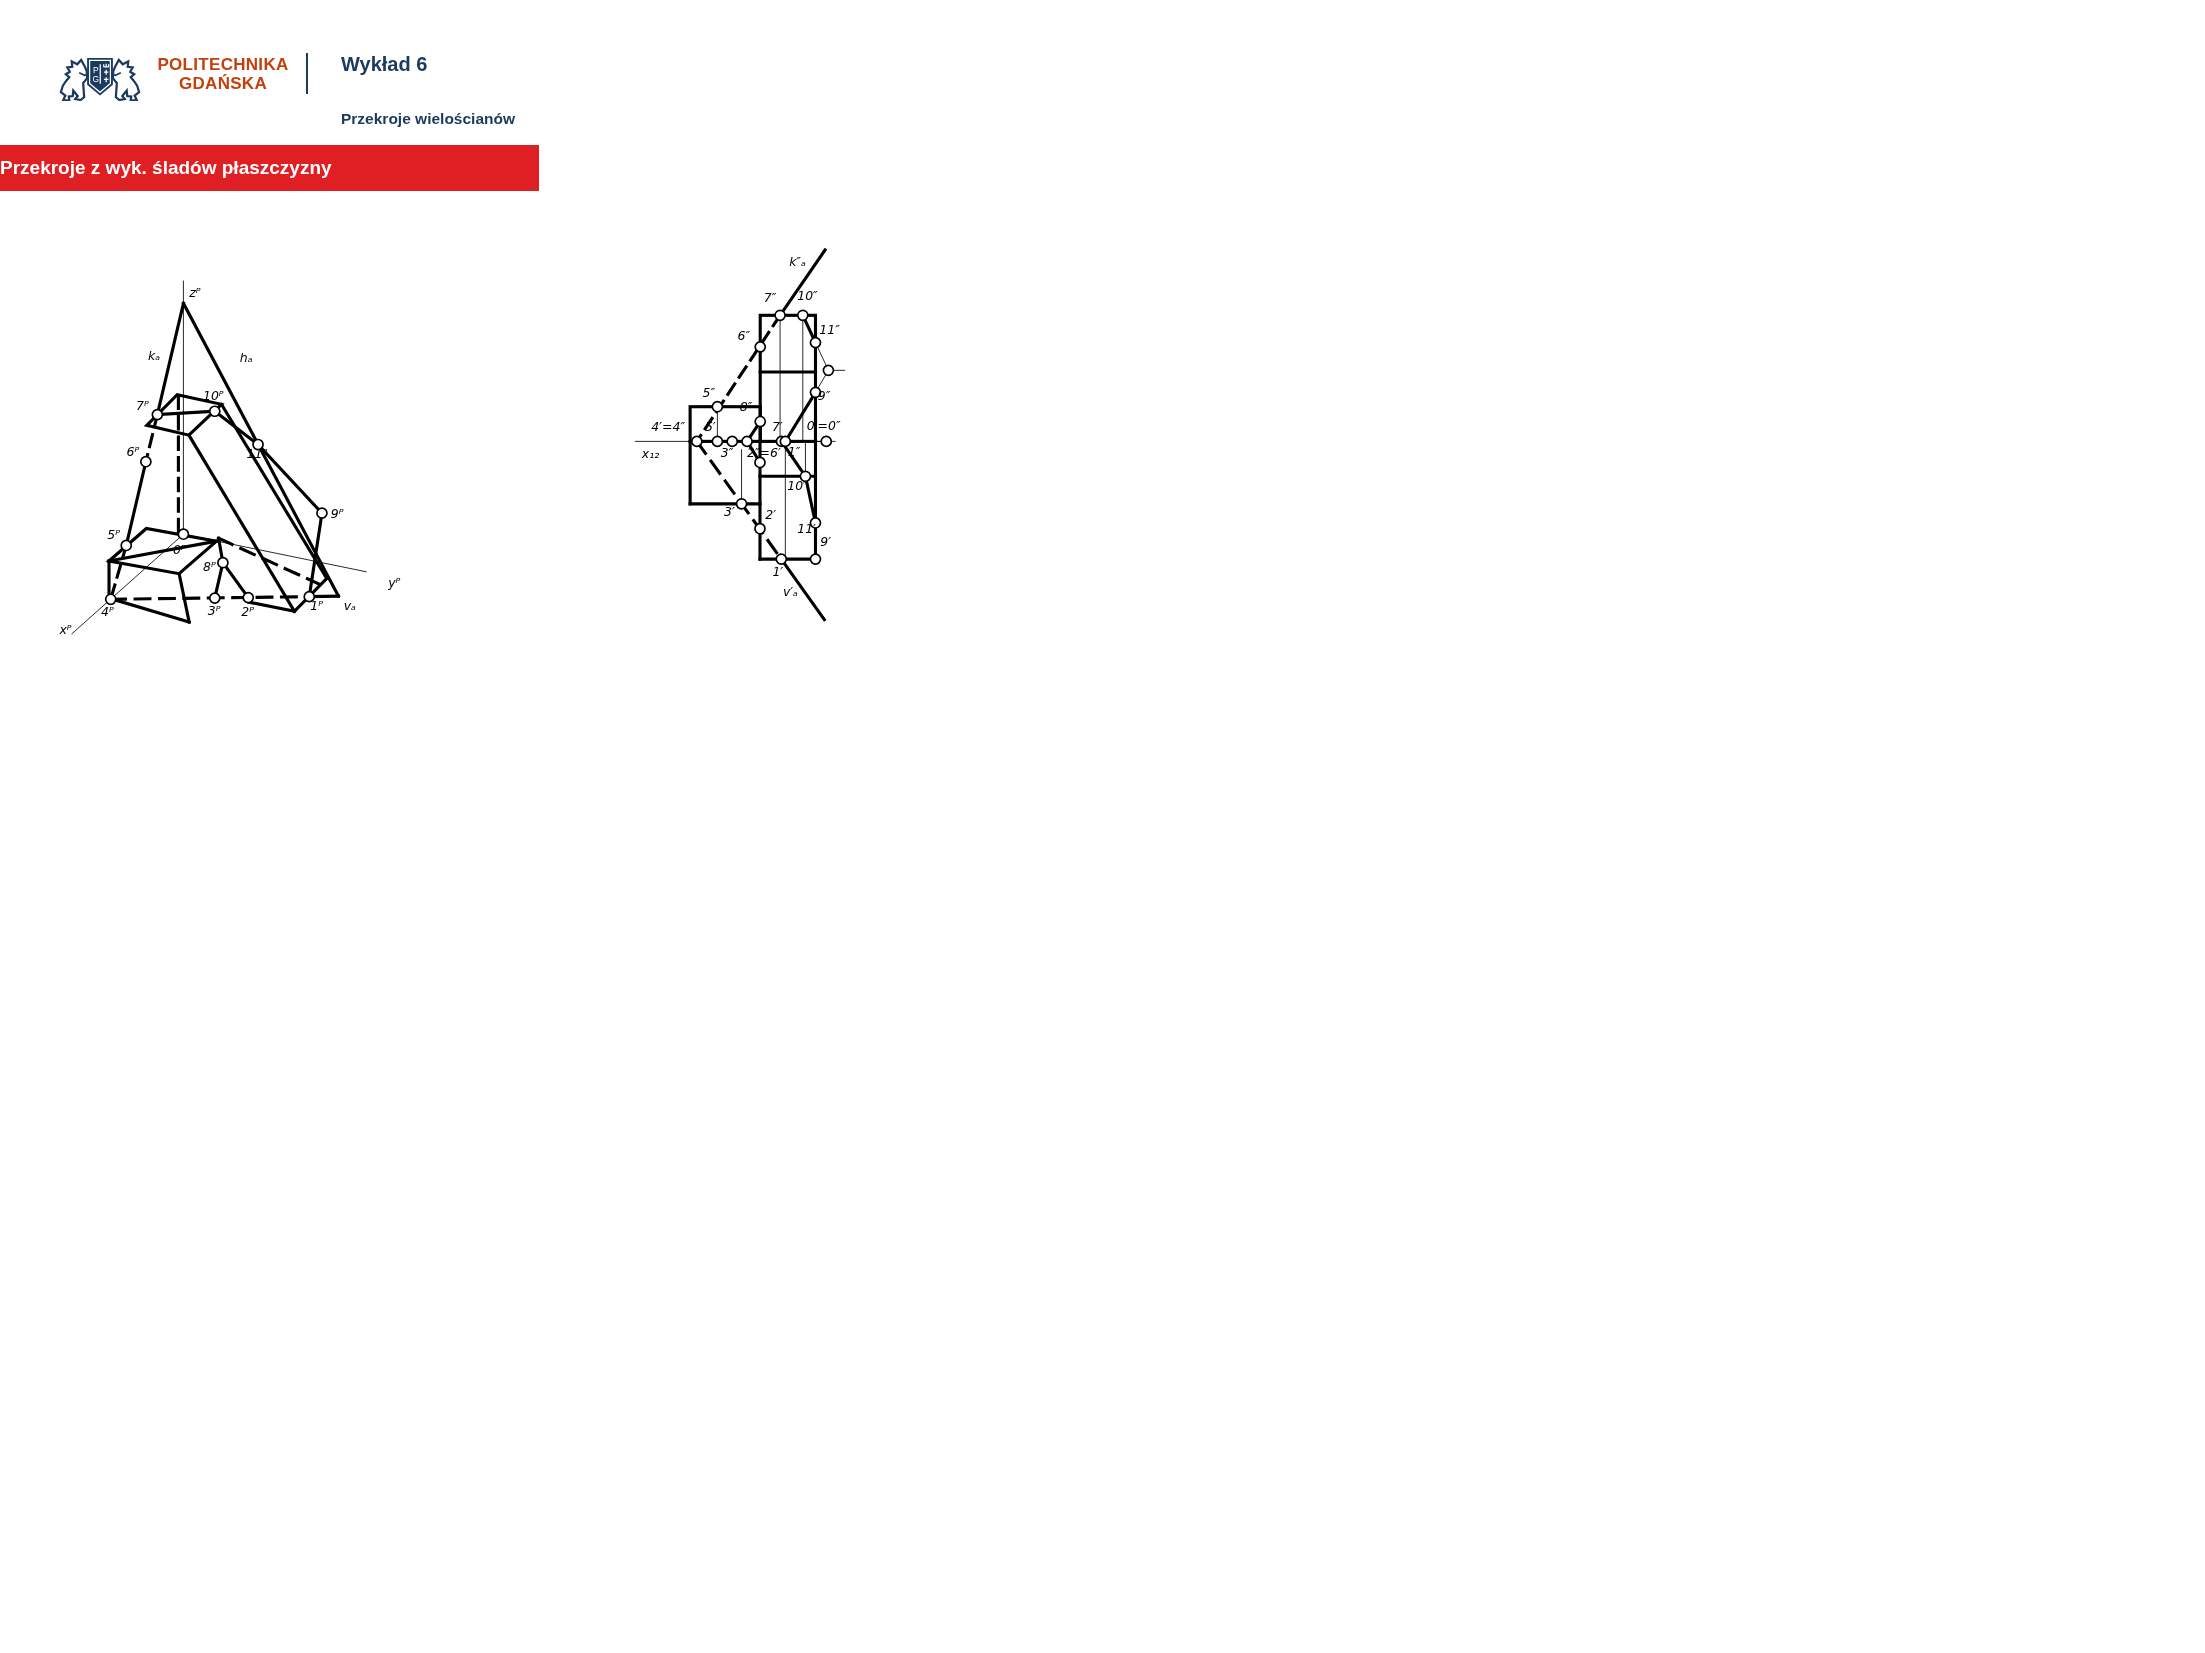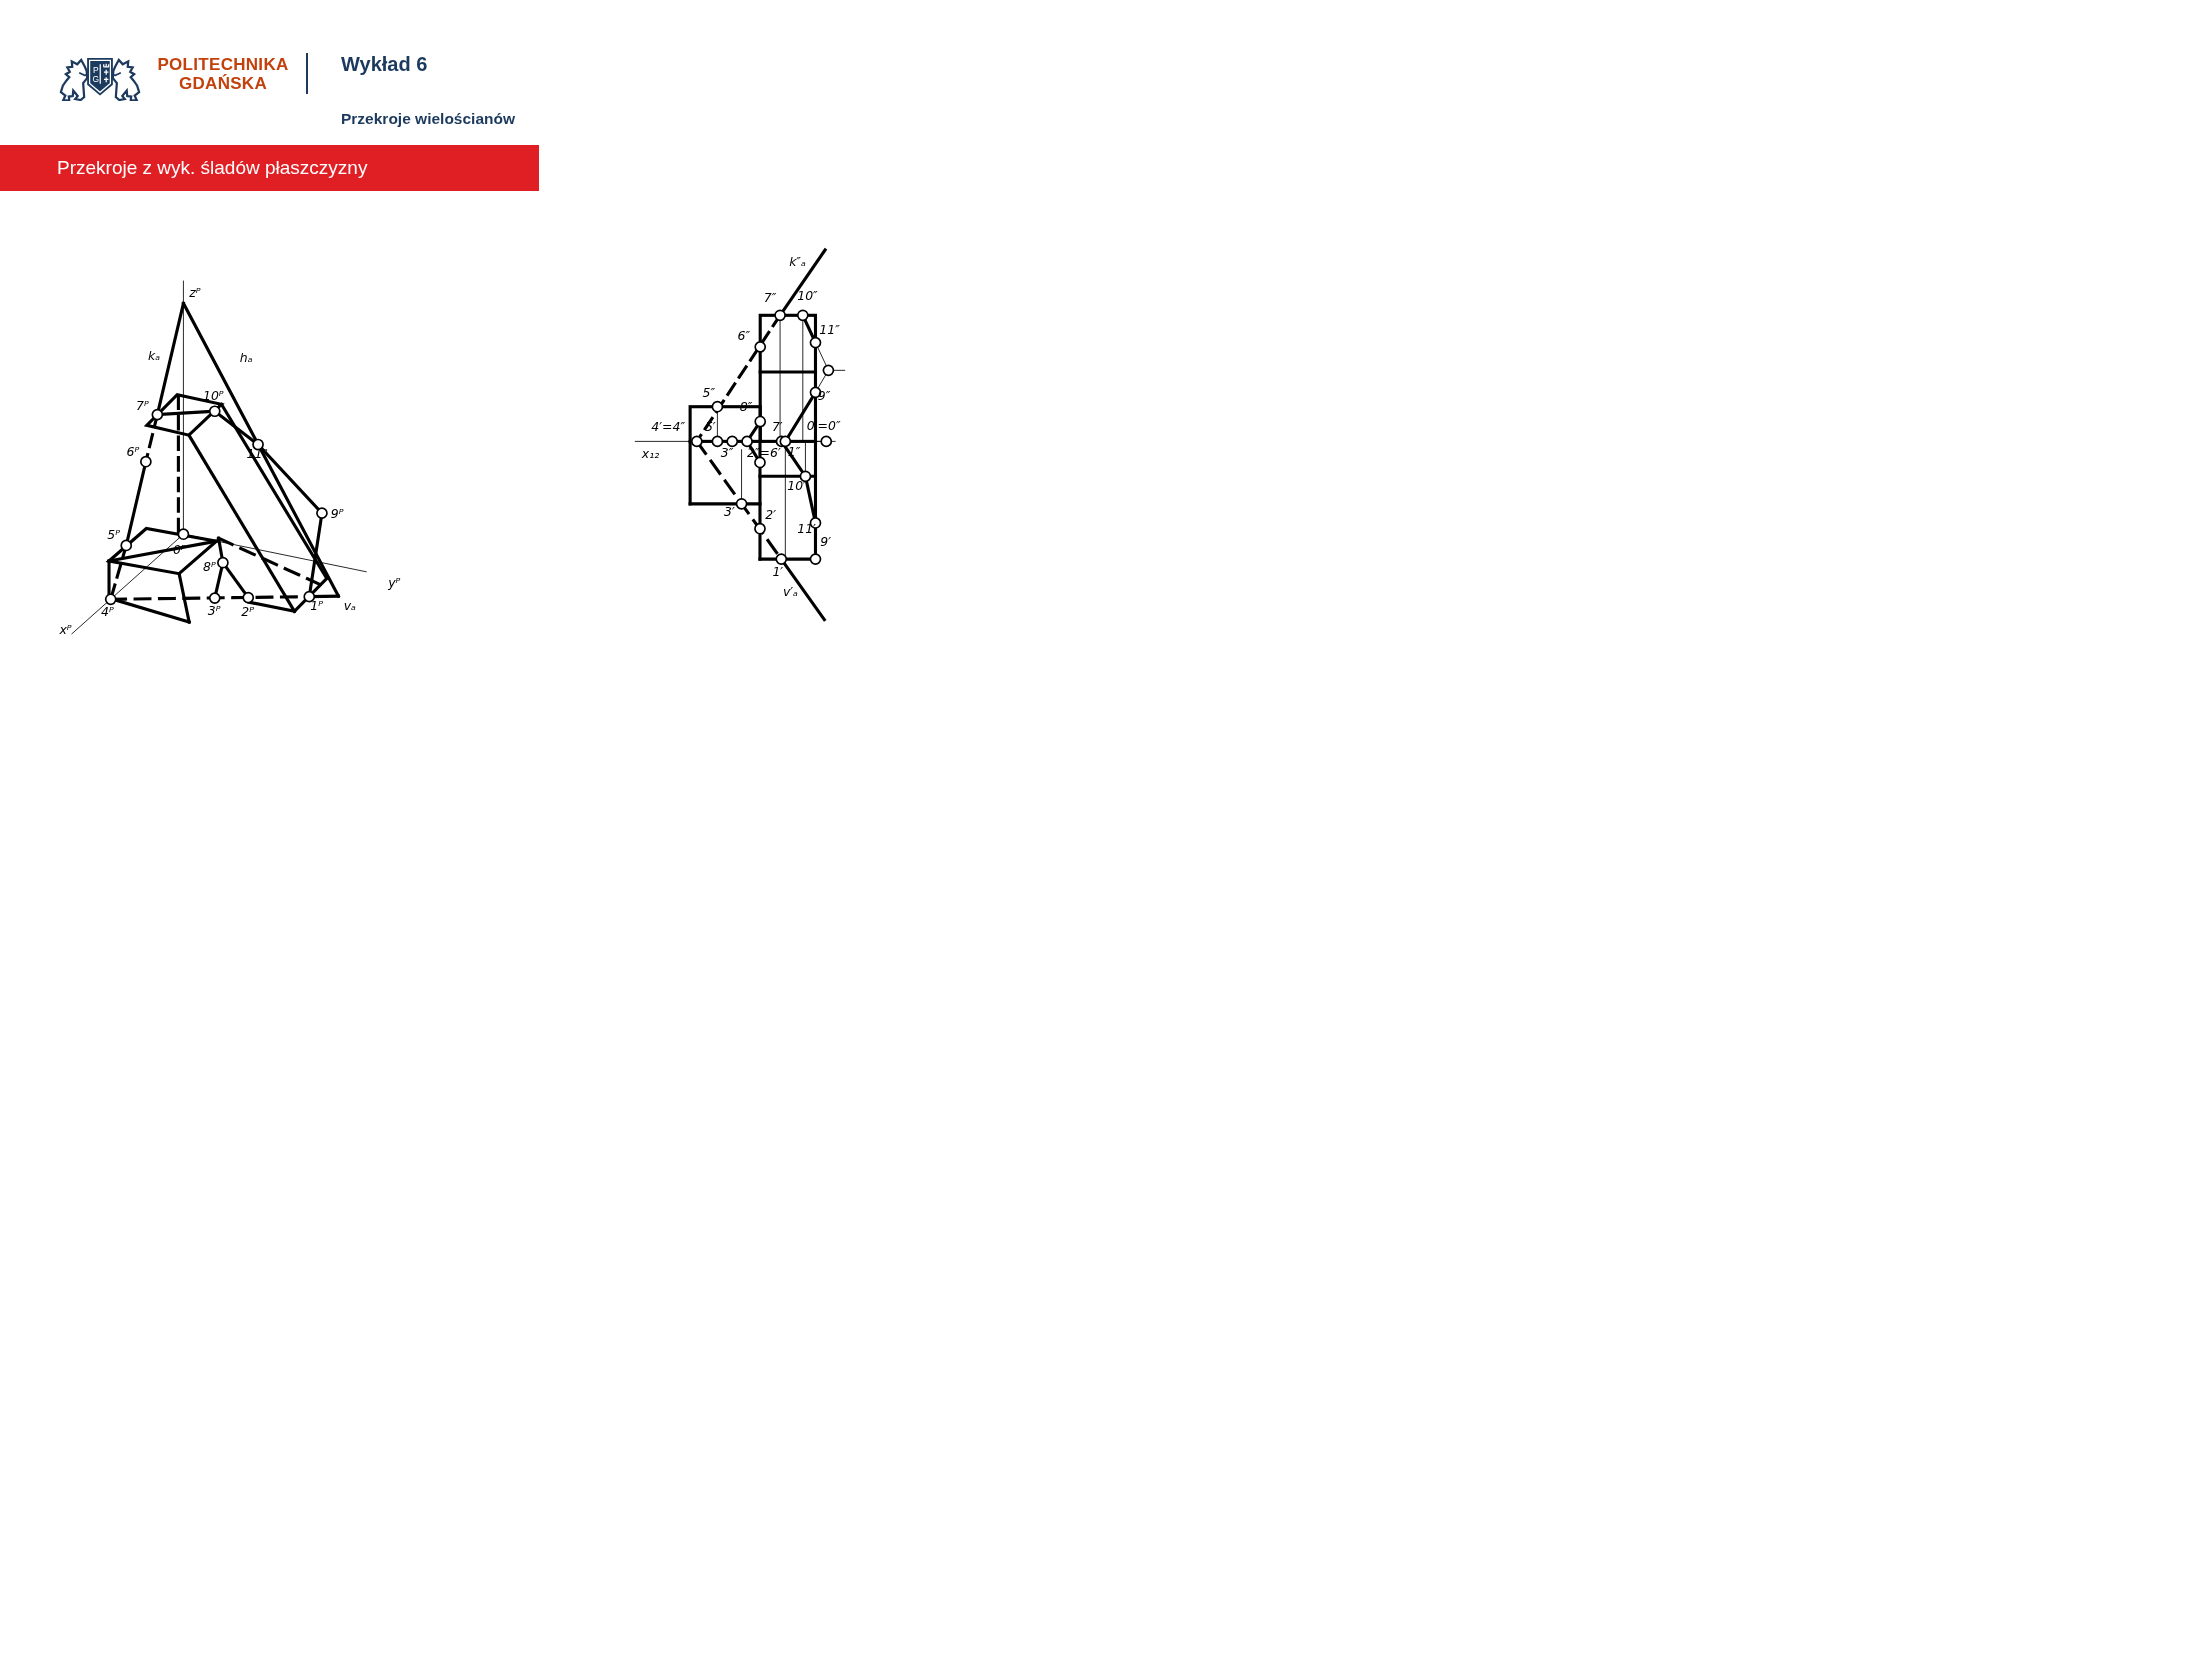--- a/index.html
+++ b/index.html
@@ -4,22 +4,22 @@
 <style>
   html,body{margin:0;padding:0;background:#ffffff;}
   .page{position:relative;width:919px;height:689px;background:#ffffff;overflow:hidden;
         font-family:"Liberation Sans", sans-serif;}
   .brand{position:absolute;left:154px;top:55px;width:138px;color:#c2410c;font-weight:bold;
          font-size:17px;line-height:19px;letter-spacing:0.3px;text-align:center;}
   .divider{position:absolute;left:306px;top:53px;width:1.7px;height:41px;background:#1c3a5e;}
   .lecture-no{position:absolute;left:341px;top:53px;color:#1c3a5e;font-weight:bold;font-size:20px;}
   .lecture-sub{position:absolute;left:341px;top:78px;color:#1c3a5e;font-weight:bold;font-size:15.5px;margin-top:32px;}
   .banner{position:absolute;left:0;top:145px;width:539px;height:46px;background:#e01f24;}
-  .banner span{display:block;padding-left:57px;line-height:46px;color:#ffffff;
-               font-weight:normal;font-size:19px;}
+  .banner span{display:block;line-height:46px;color:#ffffff;
+               font-weight:bold;font-size:19px;}
   .logo{position:absolute;left:55px;top:49px;width:90px;height:52px;}
   svg text{font-family:"DejaVu Sans", sans-serif;font-style:italic;fill:#000;}
   .drawing{position:absolute;left:0;top:0;width:919px;height:689px;}
 </style>
 </head>
 <body>
 
 <div class="page">
 
   <svg class="logo" viewBox="0 0 360 210">

